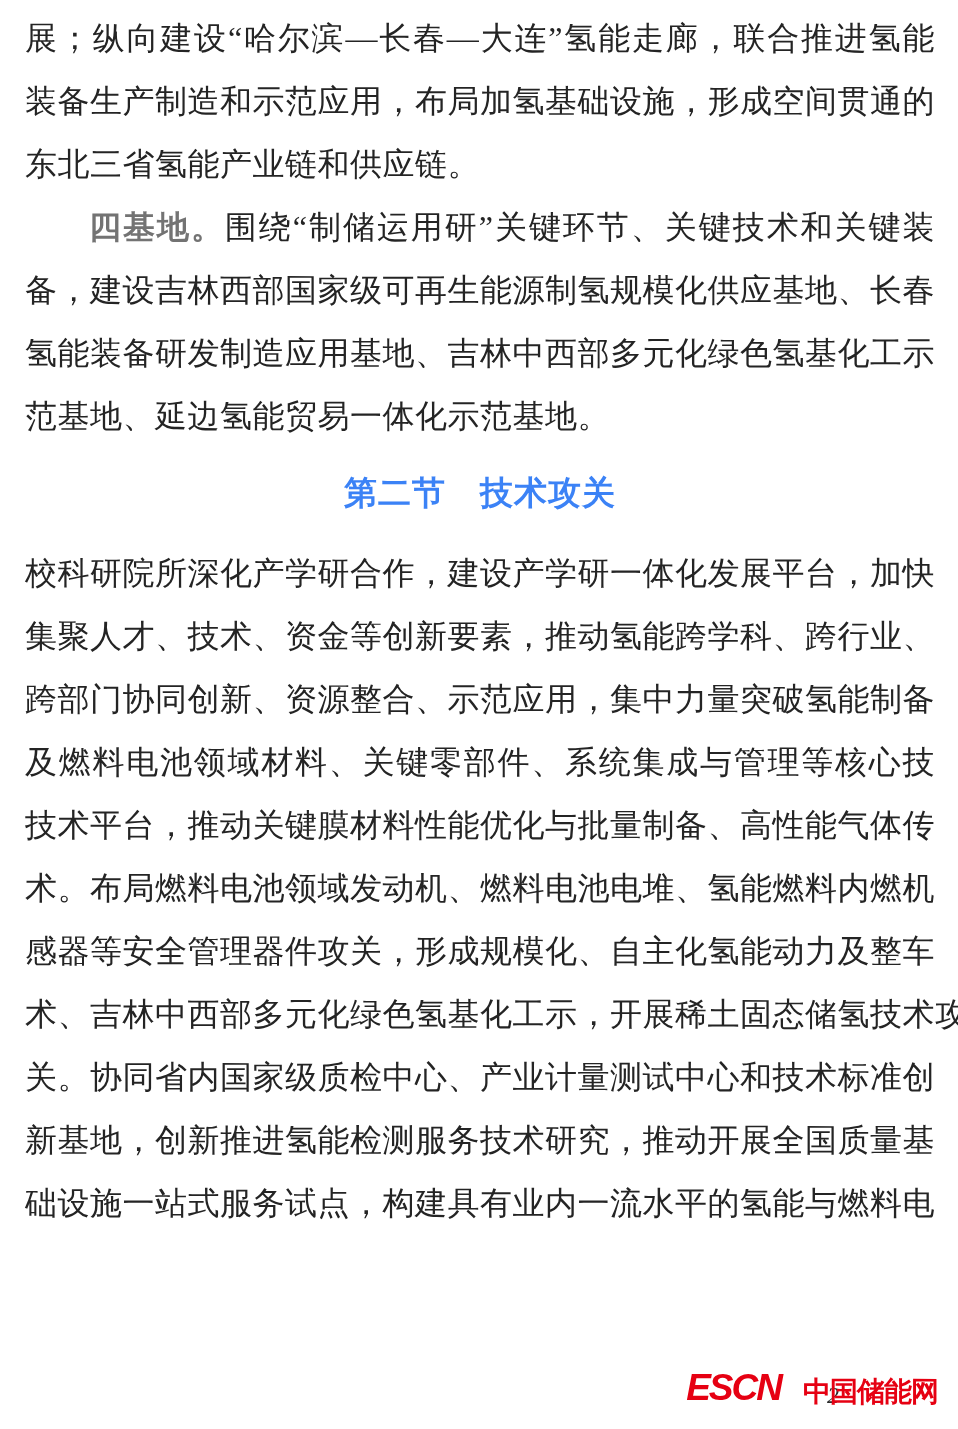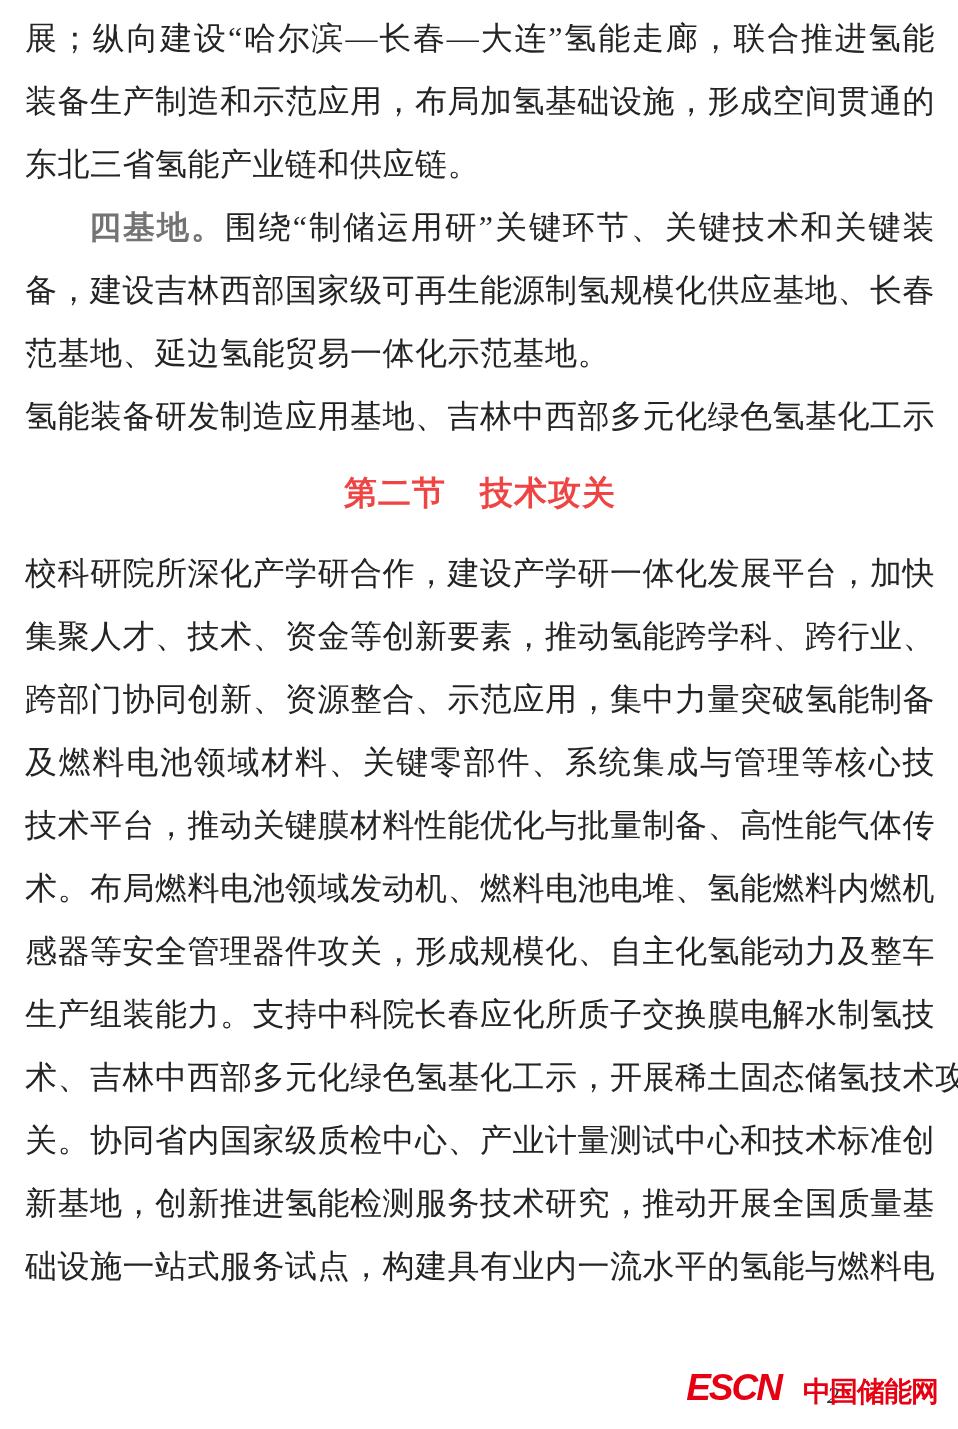--- a/index.html
+++ b/index.html
@@ -25,21 +25,21 @@
     letter-spacing: 0.5px;
     white-space: nowrap;
     text-align: justify;
   }
   .line.full { text-align-last: justify; }
   .line.indent { text-indent: 64px; }
   .line b { font-weight: 700; color: #737373; }
   .line.heading {
     font-family: "Liberation Sans", sans-serif;
     font-weight: 700;
-    color: #ef4444;
+    color: #3b82f6;
     text-align: center;
     text-align-last: center;
     font-size: 33px;
     margin: 13px 0 18px 0;
     letter-spacing: 1px;
   }
   .page-number {
     position: absolute;
     left: 827px;
     top: 1382px;
@@ -77,31 +77,30 @@
 <body>
 
 <div class="page" style="background: rgb(255, 255, 255);">
 
   <div class="doc-body" id="doc-body">
       <div class="line full">展；纵向建设“哈尔滨—长春—大连”氢能走廊，联合推进氢能</div>
       <div class="line full">装备生产制造和示范应用，布局加氢基础设施，形成空间贯通的</div>
       <div class="line">东北三省氢能产业链和供应链。</div>
       <div class="line indent full"><b>四基地。</b>围绕“制储运用研”关键环节、关键技术和关键装</div>
       <div class="line full">备，建设吉林西部国家级可再生能源制氢规模化供应基地、长春</div>
+      <div class="line full">氢能装备研发制造应用基地、吉林中西部多元化绿色氢基化工示</div>
       <div class="line">范基地、延边氢能贸易一体化示范基地。</div>
-      <div class="line full">氢能装备研发制造应用基地、吉林中西部多元化绿色氢基化工示</div>
       <div class="line heading">第二节　技术攻关</div>
       <div class="line full">校科研院所深化产学研合作，建设产学研一体化发展平台，加快</div>
       <div class="line full">集聚人才、技术、资金等创新要素，推动氢能跨学科、跨行业、</div>
       <div class="line full">跨部门协同创新、资源整合、示范应用，集中力量突破氢能制备</div>
       <div class="line full">及燃料电池领域材料、关键零部件、系统集成与管理等核心技</div>
       <div class="line full">技术平台，推动关键膜材料性能优化与批量制备、高性能气体传</div>
       <div class="line full">术。布局燃料电池领域发动机、燃料电池电堆、氢能燃料内燃机</div>
       <div class="line full">感器等安全管理器件攻关，形成规模化、自主化氢能动力及整车</div>
-      <div class="line full">生产组装能力。支持中科院长春应化所质子交换膜电解水制氢技</div>
       <div class="line full">术、吉林中西部多元化绿色氢基化工示，开展稀土固态储氢技术攻</div>
       <div class="line full">关。协同省内国家级质检中心、产业计量测试中心和技术标准创</div>
       <div class="line full">新基地，创新推进氢能检测服务技术研究，推动开展全国质量基</div>
       <div class="line full">础设施一站式服务试点，构建具有业内一流水平的氢能与燃料电</div>
     </div>
 
   <div class="page-number">2</div>
 
   <div class="logo" style="color: rgb(230, 0, 18);">
     <span class="logo-latin">ESCN</span>

